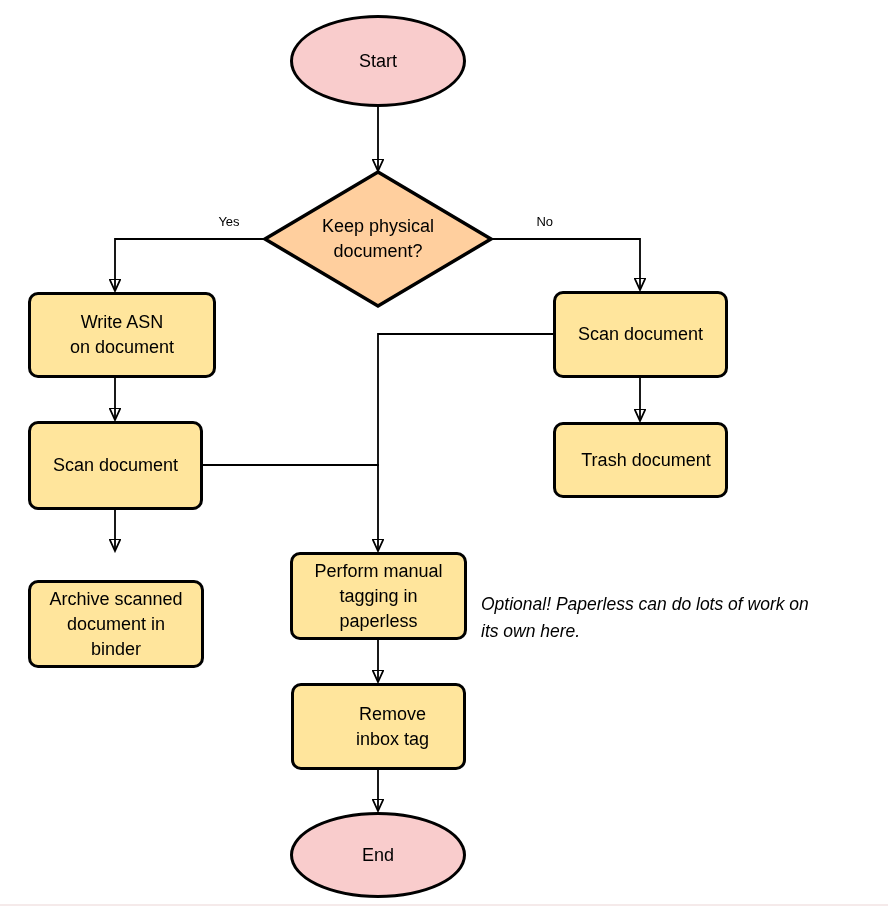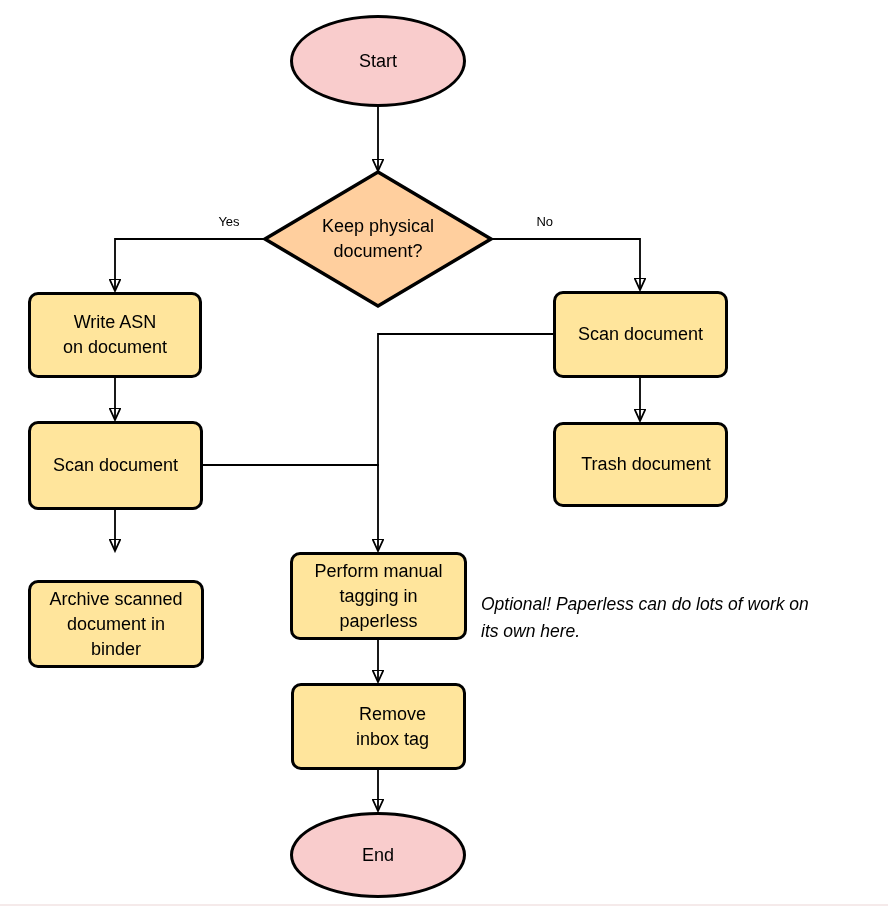--- a/index.html
+++ b/index.html
@@ -126,40 +126,40 @@
   <div class="node terminal" style="left:290px; top:15px; width:176px; height:92px;">
     <span class="label">Start</span>
   </div>
 
   <div class="decision-label">Keep physical
 document?</div>
 
   <div class="edge-label yes">Yes</div>
   <div class="edge-label no">No</div>
 
-  <div class="node process" style="left:28px; top:292px; width:174px; height:86px;">
+  <div class="node process" style="left:28px; top:292px; width:188px; height:86px;">
     <span class="label">Write ASN
 on document</span>
   </div>
 
   <div class="node process" style="left:28px; top:421px; width:175px; height:89px;">
     <span class="label">Scan document</span>
   </div>
 
   <div class="node process" style="left:28px; top:580px; width:176px; height:88px;">
     <span class="label">Archive scanned
 document in
 binder</span>
   </div>
 
   <div class="node process" style="left:553px; top:291px; width:175px; height:87px;">
     <span class="label">Scan document</span>
   </div>
 
-  <div class="node process" style="left:553px; top:422px; width:175px; height:85px;padding-left:11px;">
+  <div class="node process" style="left:553px; top:422px; width:175px; height:76px;padding-left:11px;">
     <span class="label">Trash document</span>
   </div>
 
   <div class="node process" style="left:290px; top:552px; width:177px; height:88px;">
     <span class="label">Perform manual
 tagging in
 paperless</span>
   </div>
 
   <div class="annotation">Optional! Paperless can do lots of work on

